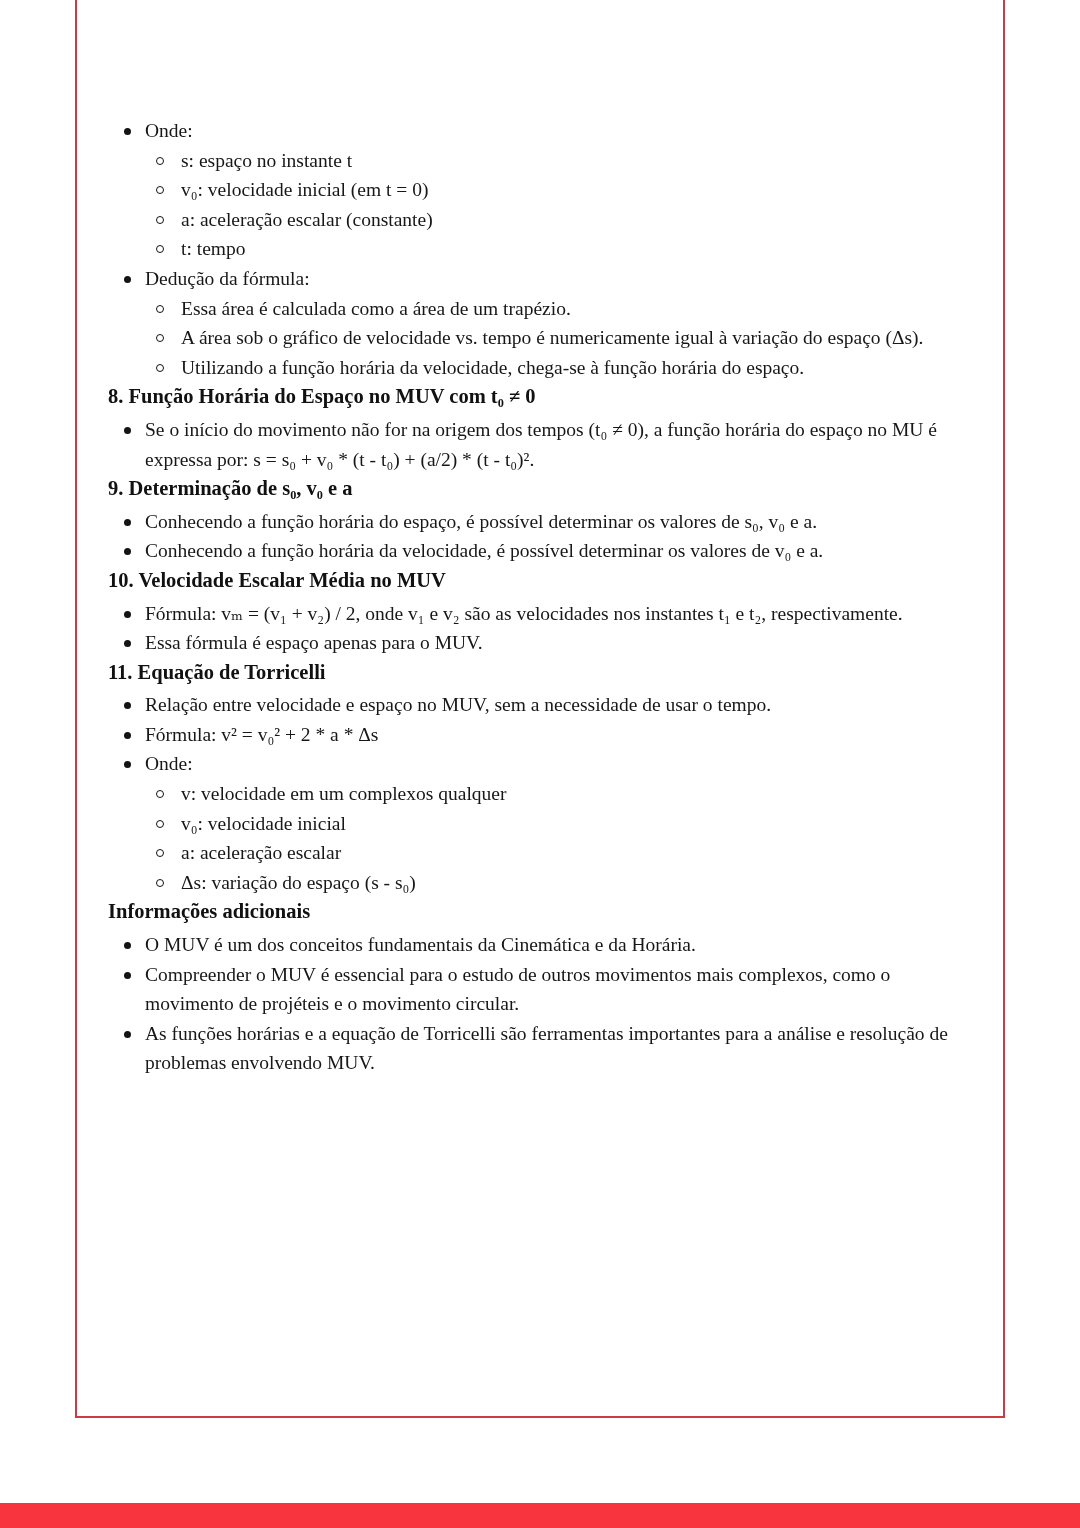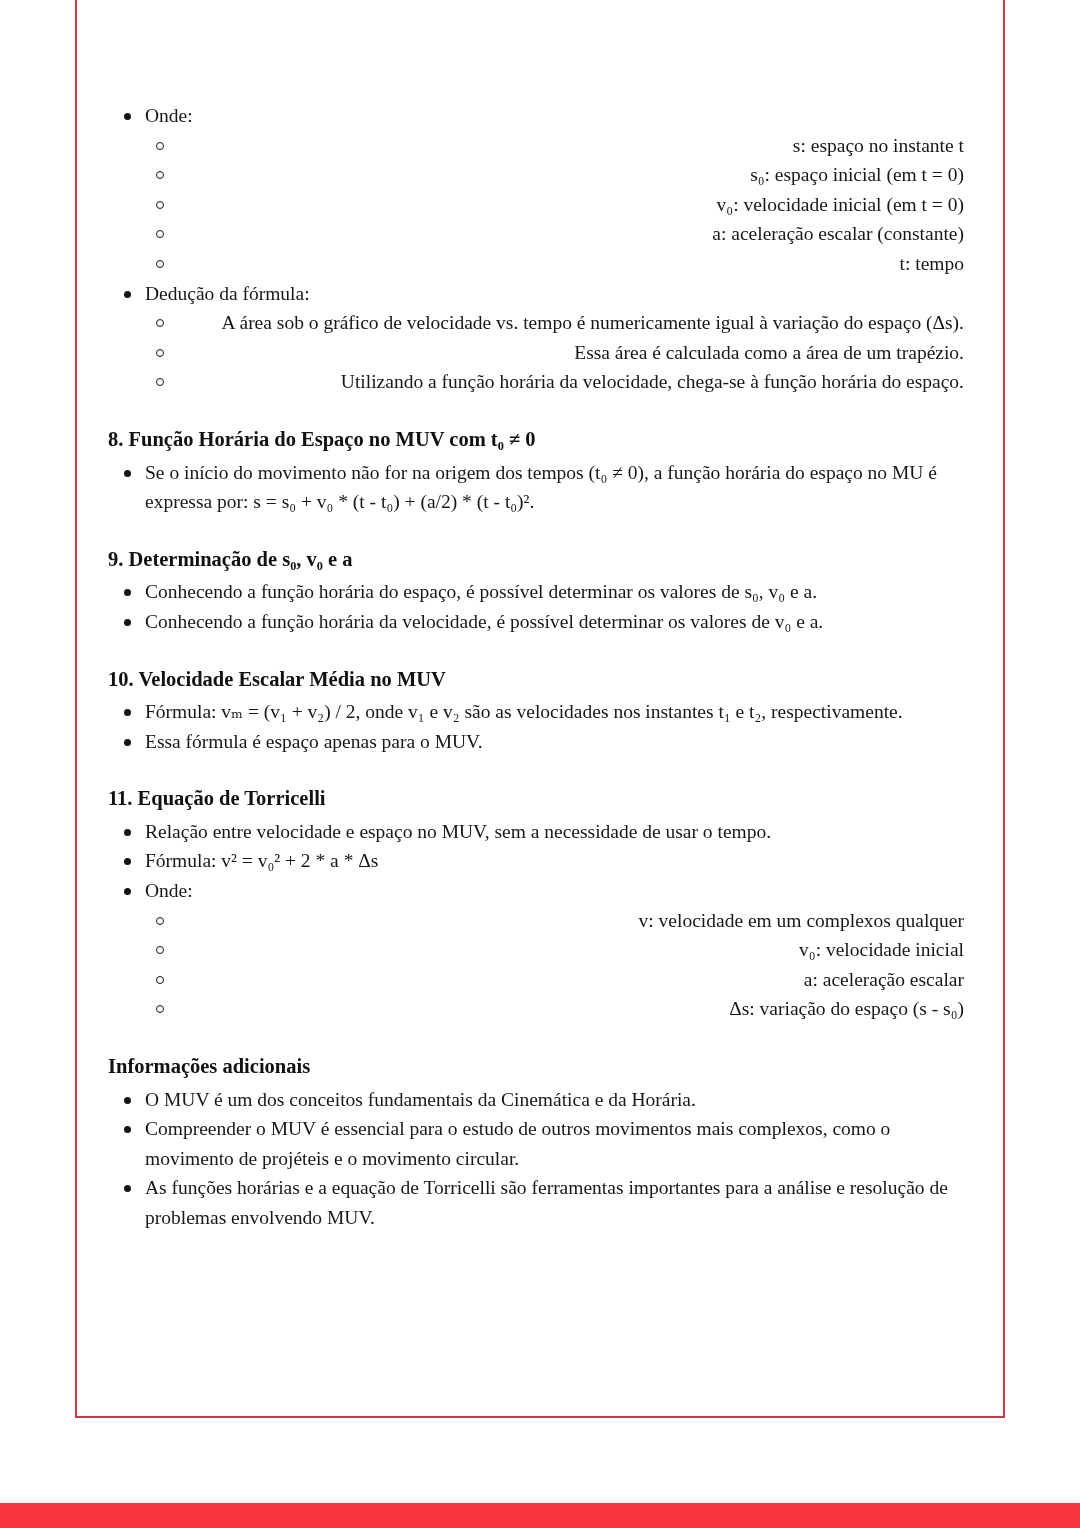--- a/index.html
+++ b/index.html
@@ -14,47 +14,47 @@
   .red-frame {
     position: absolute;
     left: 75px; top: -14px;
     width: 930px; height: 1432px;
     border: 2px solid #cd3a44;
     box-sizing: border-box;
     background: transparent;
   }
   .content {
     position: absolute;
-    left: 108px; top: 101px;
+    left: 108px; top: 116px;
     width: 856px;
     font-size: 19.5px;
     line-height: 29.6px;
   }
   ul { margin: 0; padding: 0; list-style: none; }
   ul.l1 > li { position: relative; padding-left: 37px; }
   ul.l1 > li::before {
     content: "";
     position: absolute;
     left: 16px; top: 12px;
     width: 7px; height: 7px;
     background: #141414;
     border-radius: 50%;
   }
-  ul.l2 > li { position: relative; padding-left: 36px; text-align: right; }
+  ul.l2 > li { position: relative; padding-left: 36px; }
   ul.l2 > li::before {
     content: "";
     position: absolute;
     left: 11px; top: 11px;
     width: 6px; height: 6px;
     border: 1.7px solid #141414;
     border-radius: 50%;
     background: transparent;
     box-sizing: content-box;
   }
-  .section { margin-top: 28px; }
+  .section { }
   .section h3 {
     font-size: 20.5px;
     font-weight: 700;
     margin: 0 0 3px 0;
     line-height: 29.6px;
     color: #111111;
   }
   .footer-bar {
     position: absolute;
     left: 0; top: 1503px;
@@ -67,31 +67,30 @@
 
 <div class="red-frame"></div>
 
 <div class="content">
 
   <ul class="l1">
     <li>
       <span>Onde:</span>
       <ul class="l2">
         <li>s: espaço no instante t</li>
-        <li>s₀: espaço inicial (em t = 0)</li>
         <li>v₀: velocidade inicial (em t = 0)</li>
         <li>a: aceleração escalar (constante)</li>
         <li>t: tempo</li>
       </ul>
     </li>
     <li>
       <span>Dedução da fórmula:</span>
       <ul class="l2">
+        <li>Essa área é calculada como a área de um trapézio.</li>
         <li>A área sob o gráfico de velocidade vs. tempo é numericamente igual à variação do espaço (Δs).</li>
-        <li>Essa área é calculada como a área de um trapézio.</li>
         <li>Utilizando a função horária da velocidade, chega-se à função horária do espaço.</li>
       </ul>
     </li>
   </ul>
 
   <div class="section">
     <h3>8. Função Horária do Espaço no MUV com t₀ ≠ 0</h3>
     <ul class="l1">
       <li>Se o início do movimento não for na origem dos tempos (t₀ ≠ 0), a função horária do espaço no MU é expressa por: s = s₀ + v₀ * (t - t₀) + (a/2) * (t - t₀)².</li>
     </ul>

